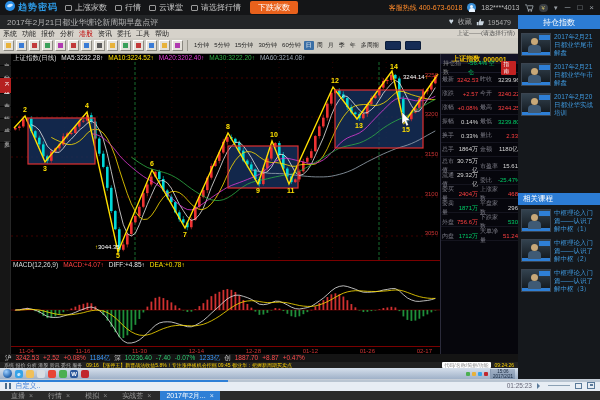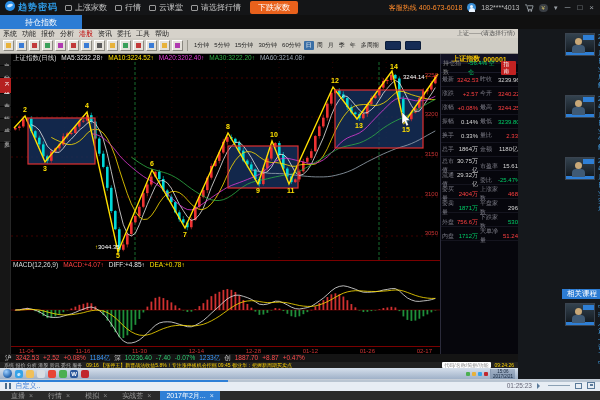--- a/index.html
+++ b/index.html
@@ -97,21 +97,21 @@
   .ctitle{color:#3a7bd5;font-size:7px;}
   .cright{margin-left:auto;display:flex;align-items:center;gap:5px;}
   .ctime{color:#667;font-size:6.5px;}
   .spk{width:0;height:0;border:3px solid transparent;border-left:5px solid #5a7austin;border-left-color:#5a7a9a;}
   .cdash{width:22px;height:1.5px;background:#8aa0b4;}
   .csq{width:7px;height:6px;border:1px solid #5a7a9a;}
   .cpop{width:8px;height:7px;border:1px solid #5a7a9a;position:relative;}
   .cpop::after{content:"";position:absolute;right:1px;top:1px;width:3px;height:2px;background:#5a7a9a;}
 
   
-  .sidebar{width:82px;background:#15181c;display:flex;flex-direction:column;overflow:hidden;padding-left:44px;}
+  .sidebar{width:82px;background:#15181c;display:flex;flex-direction:column;overflow:hidden;}
   .vid-item{display:flex;gap:3px;padding:4px 3px 2px 3px;}
   .thumb{width:30px;height:23px;flex:none;background:linear-gradient(#33424f,#10151a);position:relative;border:1px solid #3a4450;}
   .thumb::before{content:"";position:absolute;left:9px;top:4px;width:7px;height:7px;border-radius:50%;background:#c8a878;}
   .thumb::after{content:"";position:absolute;left:6px;top:11px;width:13px;height:8px;border-radius:4px 4px 0 0;background:#3f5a75;}
   .thumb .band{position:absolute;right:0;top:1px;width:11px;height:5px;background:#2e7fd6;}
   .thumb .strip{position:absolute;left:0;bottom:0;width:100%;height:3px;background:#2e7fd6;}
   .vid-title{color:#3f9ae0;font-size:6.5px;line-height:8px;}
   .rel-header{height:12px;background:#2c7cd4;color:#fff;font-size:7.5px;display:flex;align-items:center;padding-left:5px;margin-top:74px;}
 
   
@@ -160,20 +160,31 @@
         </svg>
       <span class="pill">¥</span>
       <span class="caret">▼</span>
       <span class="winbtn">─</span>
       <span class="winbtn">□</span>
       <span class="winbtn">×</span>
     </div>
   </div>
 
   <div class="row2">
+    <div class="subbar">
+      <span class="vtitle">2017年2月21日都业华缠论新周期早盘点评</span>
+      <div class="sb-right">
+        <span class="heart">♥</span>
+        <span>收藏</span>
+        <svg width="8" height="8" viewBox="0 0 10 10">
+            <path d="M1 5h2v4H1zM3.5 9V5l1.8-3.6c.8 0 1.2.6 1 1.4L5.9 4H9c.6 0 1 .5.8 1.1L8.8 8.2c-.15.5-.5.8-1 .8H3.5z" fill="#c9d4de"></path>
+          </svg>
+        <span>195479</span>
+      </div>
+    </div>
     <div class="sidebar-header">持仓指数</div>
   </div>
 
   <div class="main">
     <div class="leftcol">
 
       <div class="terminal">
         <div class="t-menubar">
           <span id="t-menus" style="display:flex;gap:5px;">
               <span>系统</span>

